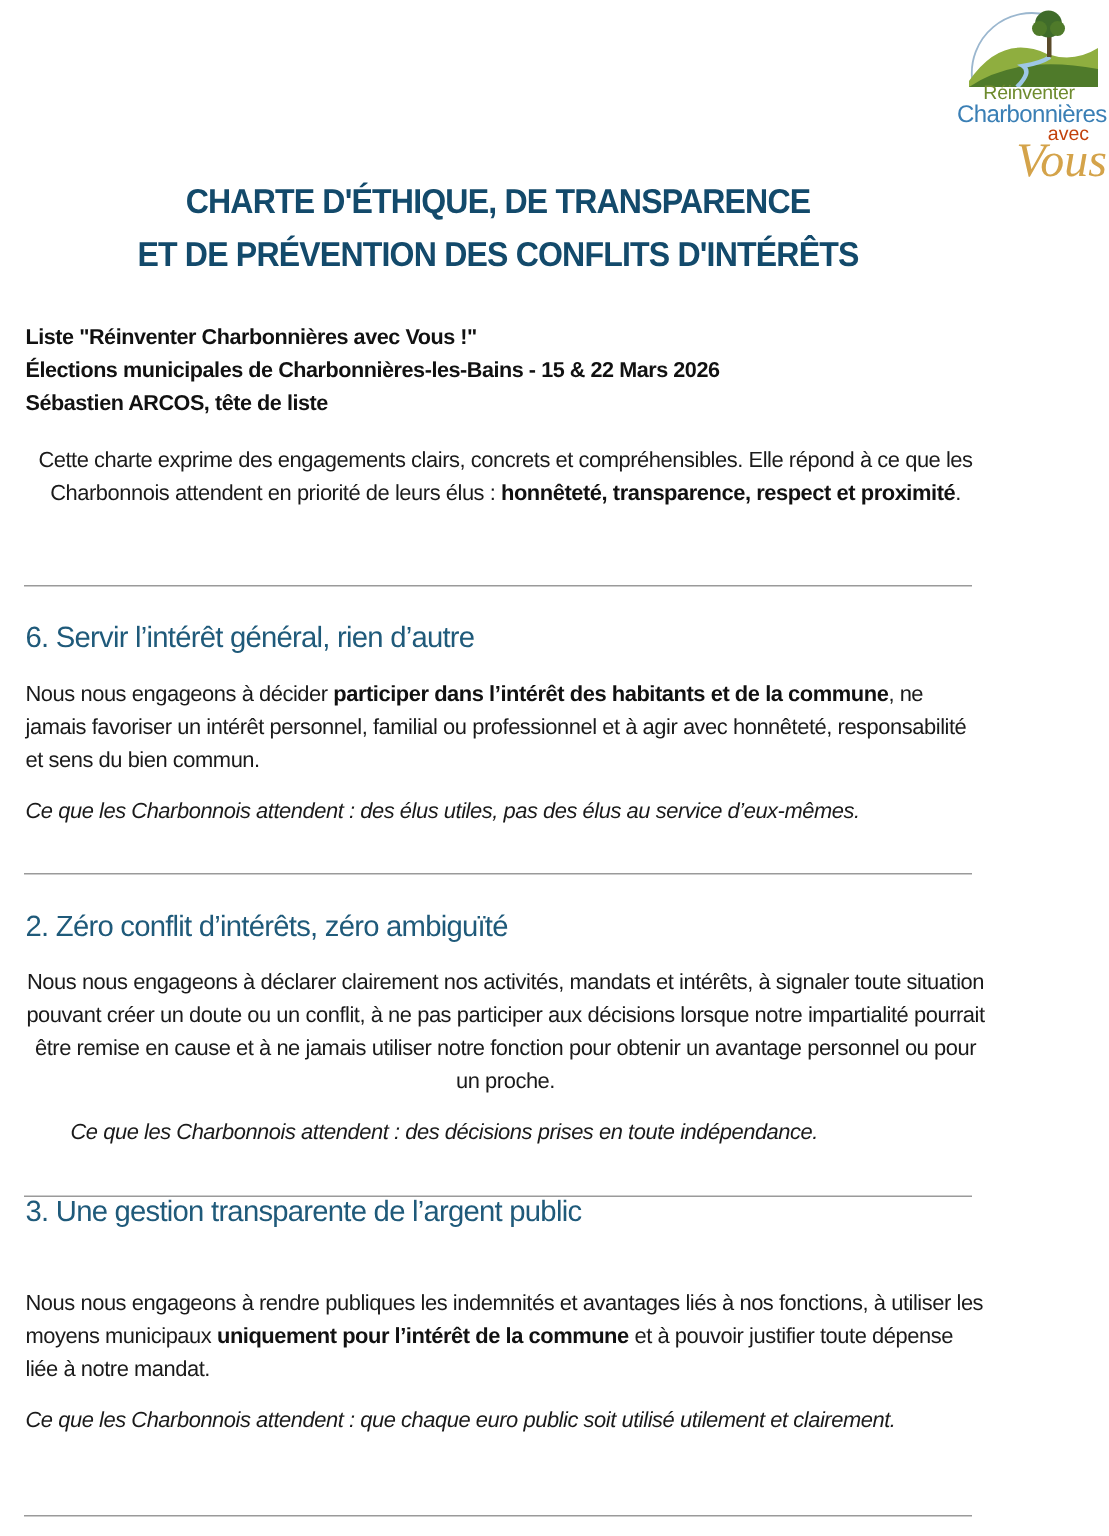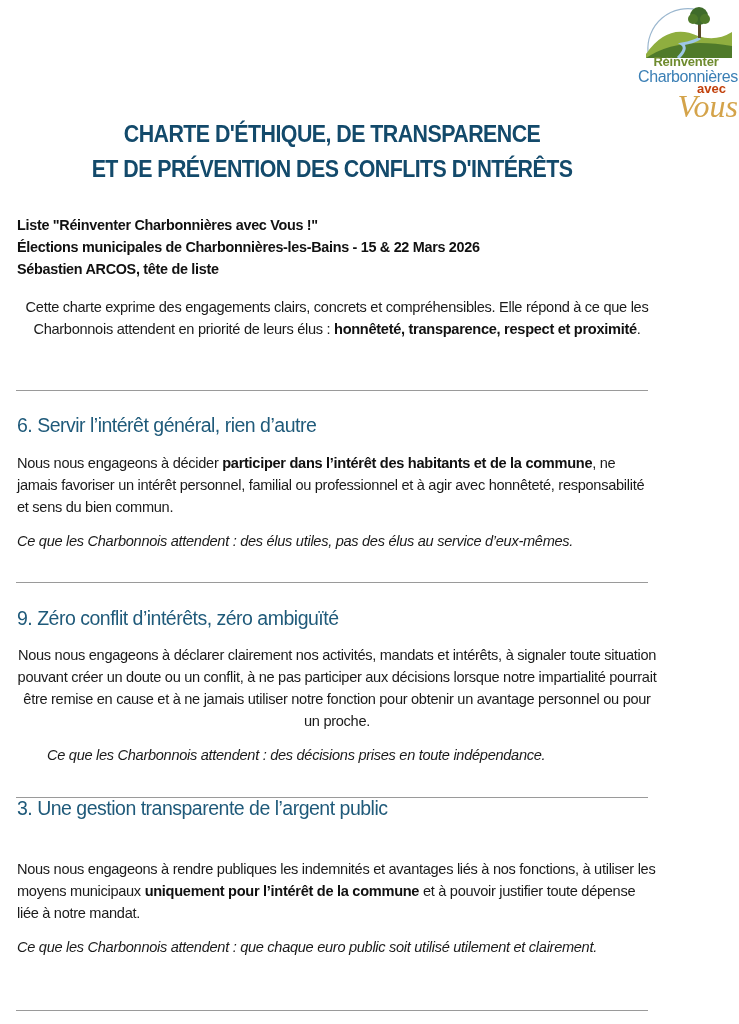--- a/index.html
+++ b/index.html
@@ -3,21 +3,21 @@
   <meta charset="utf-8">
   <style>
     html, body { margin: 0; padding: 0; background: #ffffff; }
     body {
       width: 739px; height: 1024px; position: relative; overflow: hidden;
       font-family: "Liberation Sans", sans-serif; color: #1a1a1a;
     }
     .logo {
       position: absolute; left: 638px; top: 2px; width: 96px; height: 124px;
     }
-    .logo-text { position: absolute; left: 0; width: 96px; text-align: center; font-family: "Liberation Sans", sans-serif; font-weight: bold; }
+    .logo-text { position: absolute; left: 0; width: 96px; text-align: center; font-family: "Liberation Sans", sans-serif; font-weight: normal; }
     .logo-t1 { top: 52px; font-size: 13px; color: #6e8b2e; letter-spacing: -0.2px; }
     .logo-t2 { top: 66px; font-size: 16px; color: #3a7fb5; letter-spacing: -0.4px; font-weight: normal; }
     .logo-t3 { top: 79px; font-size: 13px; color: #c2410c; text-align: right; padding-right: 8px; width: 88px; }
     .logo-t4 { top: 86px; left: 4px; font-size: 32px; color: #d4a34a; font-style: italic; font-family: "Liberation Serif", serif; font-weight: normal; text-align: right; }
 
     .title {
       position: absolute; left: 0; top: 117px; width: 664px; text-align: center;
       font-family: "Liberation Sans", sans-serif; font-weight: bold; font-size: 23px;
       line-height: 35px; color: #134a6b; letter-spacing: -0.6px;
     }
@@ -75,21 +75,21 @@
 <div class="p intro"><span>Cette charte exprime des engagements clairs, concrets et compréhensibles. Elle répond à ce que les Charbonnois attendent en priorité de leurs élus : </span><b>honnêteté, transparence, respect et proximité</b><span>.</span></div>
 
 <div class="rule" style="top:390px;"></div>
 
 <div class="h2" style="top:412px;">6. Servir l’intérêt général, rien d’autre</div>
 <div class="p" style="top:452px;"><span>Nous nous engageons à décider </span><b>participer dans l’intérêt des habitants et de la commune</b><span>, ne jamais favoriser un intérêt personnel, familial ou professionnel et à agir avec honnêteté, responsabilité et sens du bien commun.</span></div>
 <div class="p it" style="top:530px;">Ce que les Charbonnois attendent : des élus utiles, pas des élus au service d’eux-mêmes.</div>
 
 <div class="rule" style="top:582px;"></div>
 
-<div class="h2" style="top:605px;">9. Zéro conflit d’intérêts, zéro ambiguïté</div>
+<div class="h2" style="top:605px;">2. Zéro conflit d’intérêts, zéro ambiguïté</div>
 <div class="p" style="top:644px;text-align:center;"><span>Nous nous engageons à déclarer clairement nos activités, mandats et intérêts, à signaler toute situation pouvant créer un doute ou un conflit, à ne pas participer aux décisions lorsque notre impartialité pourrait être remise en cause et à ne jamais utiliser notre fonction pour obtenir un avantage personnel ou pour un proche.</span><b></b><span></span></div>
 <div class="p it" style="top:744px;margin-left:30px;">Ce que les Charbonnois attendent : des décisions prises en toute indépendance.</div>
 
 <div class="rule" style="top:797px;"></div>
 
 <div class="h2" style="top:795px;">3. Une gestion transparente de l’argent public</div>
 <div class="p" style="top:858px;"><span>Nous nous engageons à rendre publiques les indemnités et avantages liés à nos fonctions, à utiliser les moyens municipaux </span><b>uniquement pour l’intérêt de la commune</b><span> et à pouvoir justifier toute dépense liée à notre mandat.</span></div>
 <div class="p it" style="top:936px;">Ce que les Charbonnois attendent : que chaque euro public soit utilisé utilement et clairement.</div>
 
 <div class="rule" style="top:1010px;"></div>

